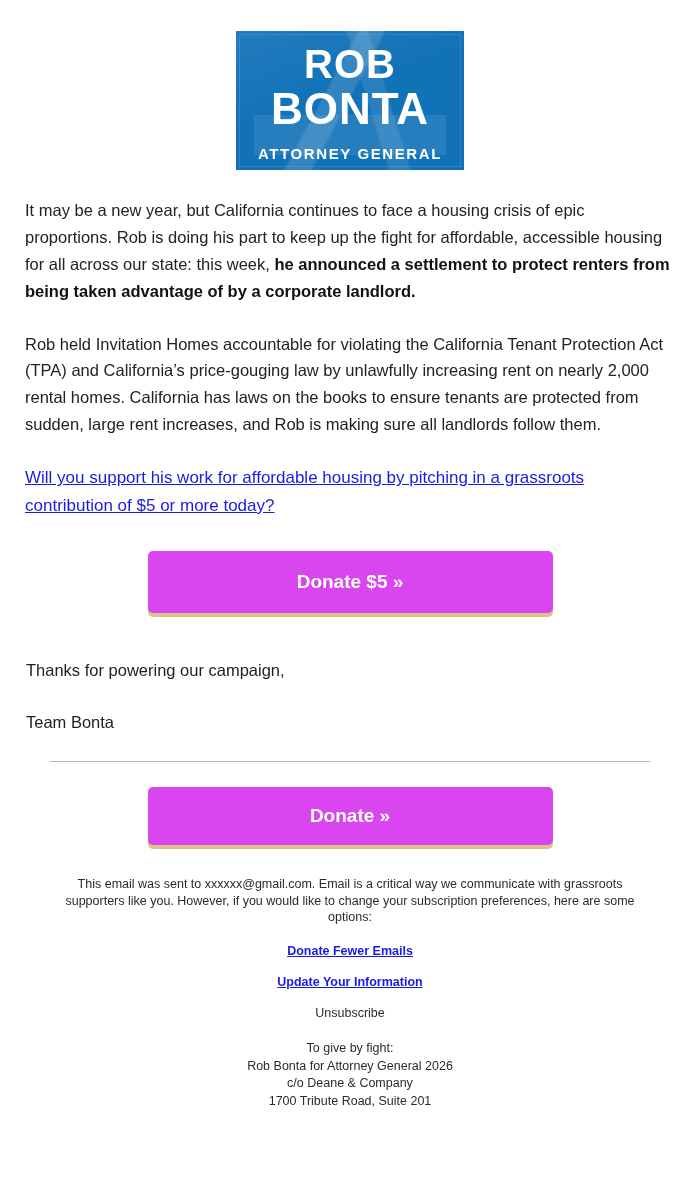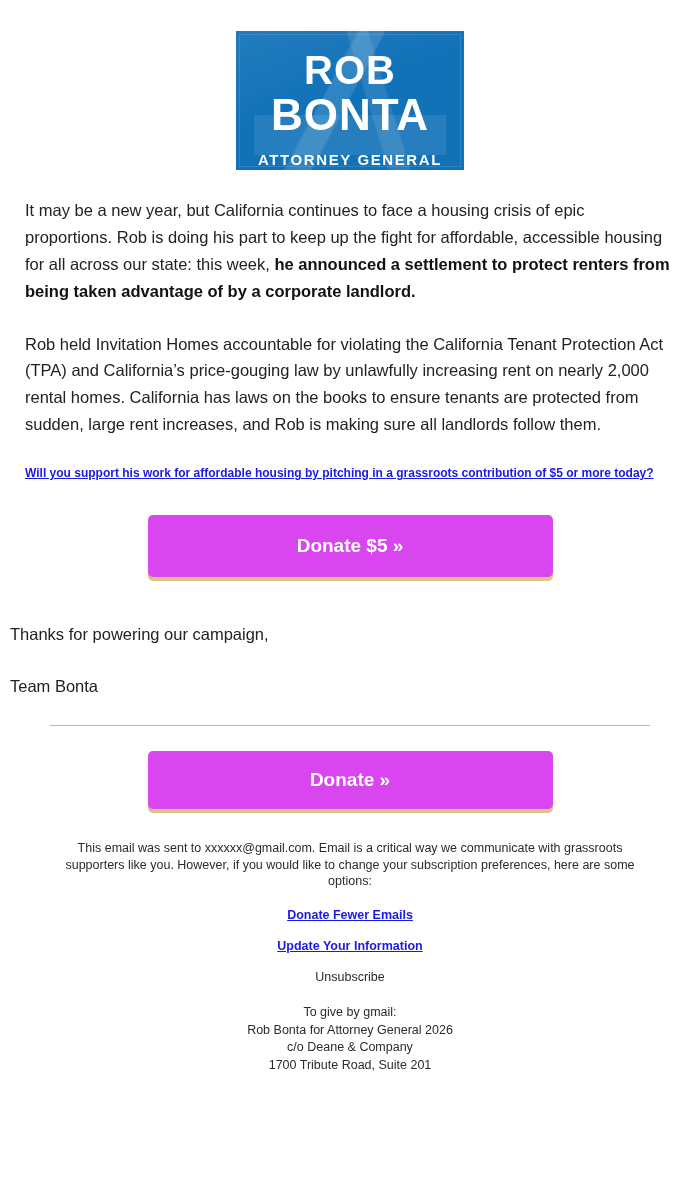--- a/index.html
+++ b/index.html
@@ -58,21 +58,21 @@
   }
   .logo-edge {
     position: absolute;
     left: 3px; right: 3px; top: 3px; bottom: 3px;
     border: 1px solid rgba(255,255,255,0.12);
     pointer-events: none;
   }
   .logo-inner {
     position: relative;
     z-index: 3;
-    padding-top: 15px;
+    padding-top: 9px;
   }
   .logo-line1, .logo-line2 {
     color: #ffffff;
     font-weight: bold;
     letter-spacing: 1px;
     line-height: 1.0;
     text-align: center;
   }
   .logo-line1 {
     font-size: 40px;
@@ -100,23 +100,23 @@
     margin: 0 0 26px 0;
     font-size: 16.5px;
     line-height: 1.63;
     color: #222222;
   }
   .body-copy p strong { font-weight: bold; color: #111111; }
 
   .ask-link {
     display: block;
     margin: 0 0 27px 0;
-    font-size: 12px;
+    font-size: 17px;
     line-height: 1.63;
-    font-weight: bold;
+    font-weight: normal;
     color: #1a1ae6;
     text-decoration: underline;
     cursor: pointer;
   }
 
   
   .btn-row { text-align: center; }
   .btn {
     display: inline-block;
     background: #d946ef;
@@ -135,21 +135,21 @@
     width: 405px;
     padding: 20px 10px;
     margin-top: 4px;
   }
   .btn-secondary {
     width: 405px;
     padding: 18px 10px;
   }
 
   .signoff {
-    padding: 0 10px;
+    padding: 0 26px;
     margin-top: 44px;
   }
   .signoff p {
     margin: 0 0 26px 0;
     font-size: 16.5px;
     line-height: 1.6;
     color: #222222;
   }
 
   
@@ -243,21 +243,21 @@
   <div class="footer">
     <p class="footer-note">This email was sent to xxxxxx@gmail.com. Email is a critical way we communicate with grassroots supporters like you. However, if you would like to change your subscription preferences, here are some options:</p>
 
     <div class="footer-links">
       <a class="footer-link" href="#">Donate Fewer Emails</a>
       <a class="footer-link" href="#">Update Your Information</a>
       <span class="footer-plain">Unsubscribe</span>
     </div>
 
     <div class="check-block">
-      <div>To give by gmail:</div>
+      <div>To give by fight:</div>
       <div>Rob Bonta for Attorney General 2026</div>
       <div>c/o Deane &amp; Company</div>
       <div>1700 Tribute Road, Suite 201</div>
 
     </div>
 
   </div>
 
 </div>
 

